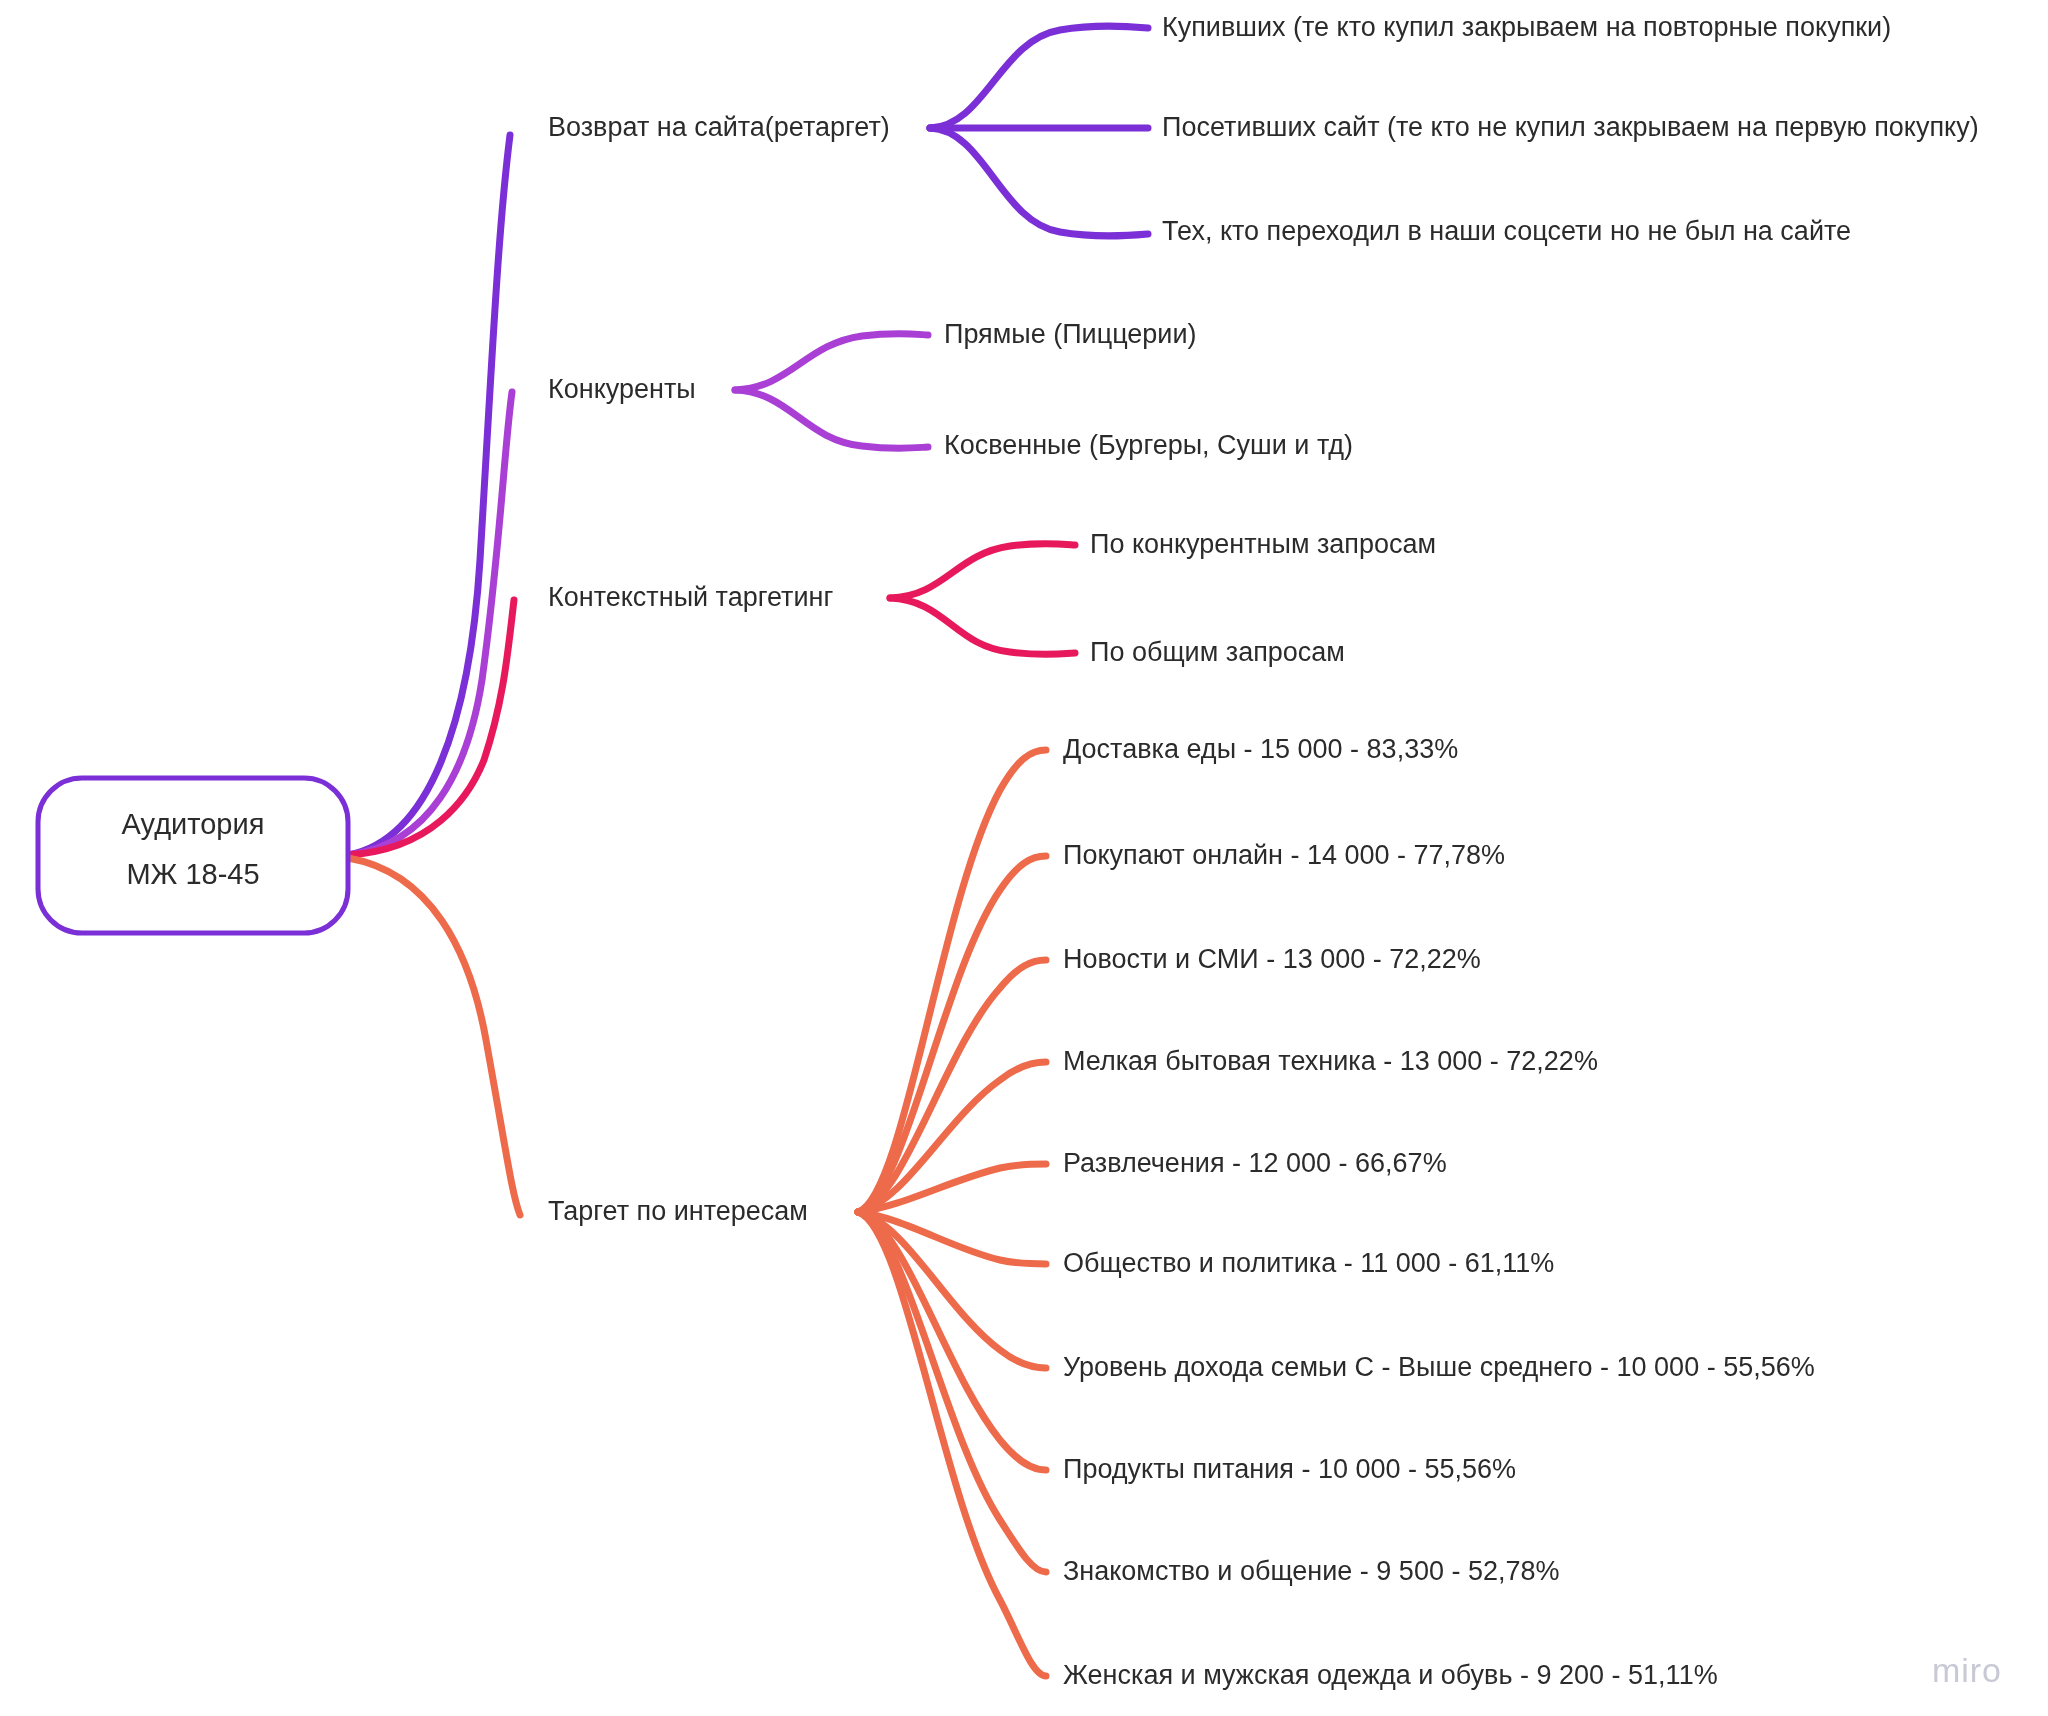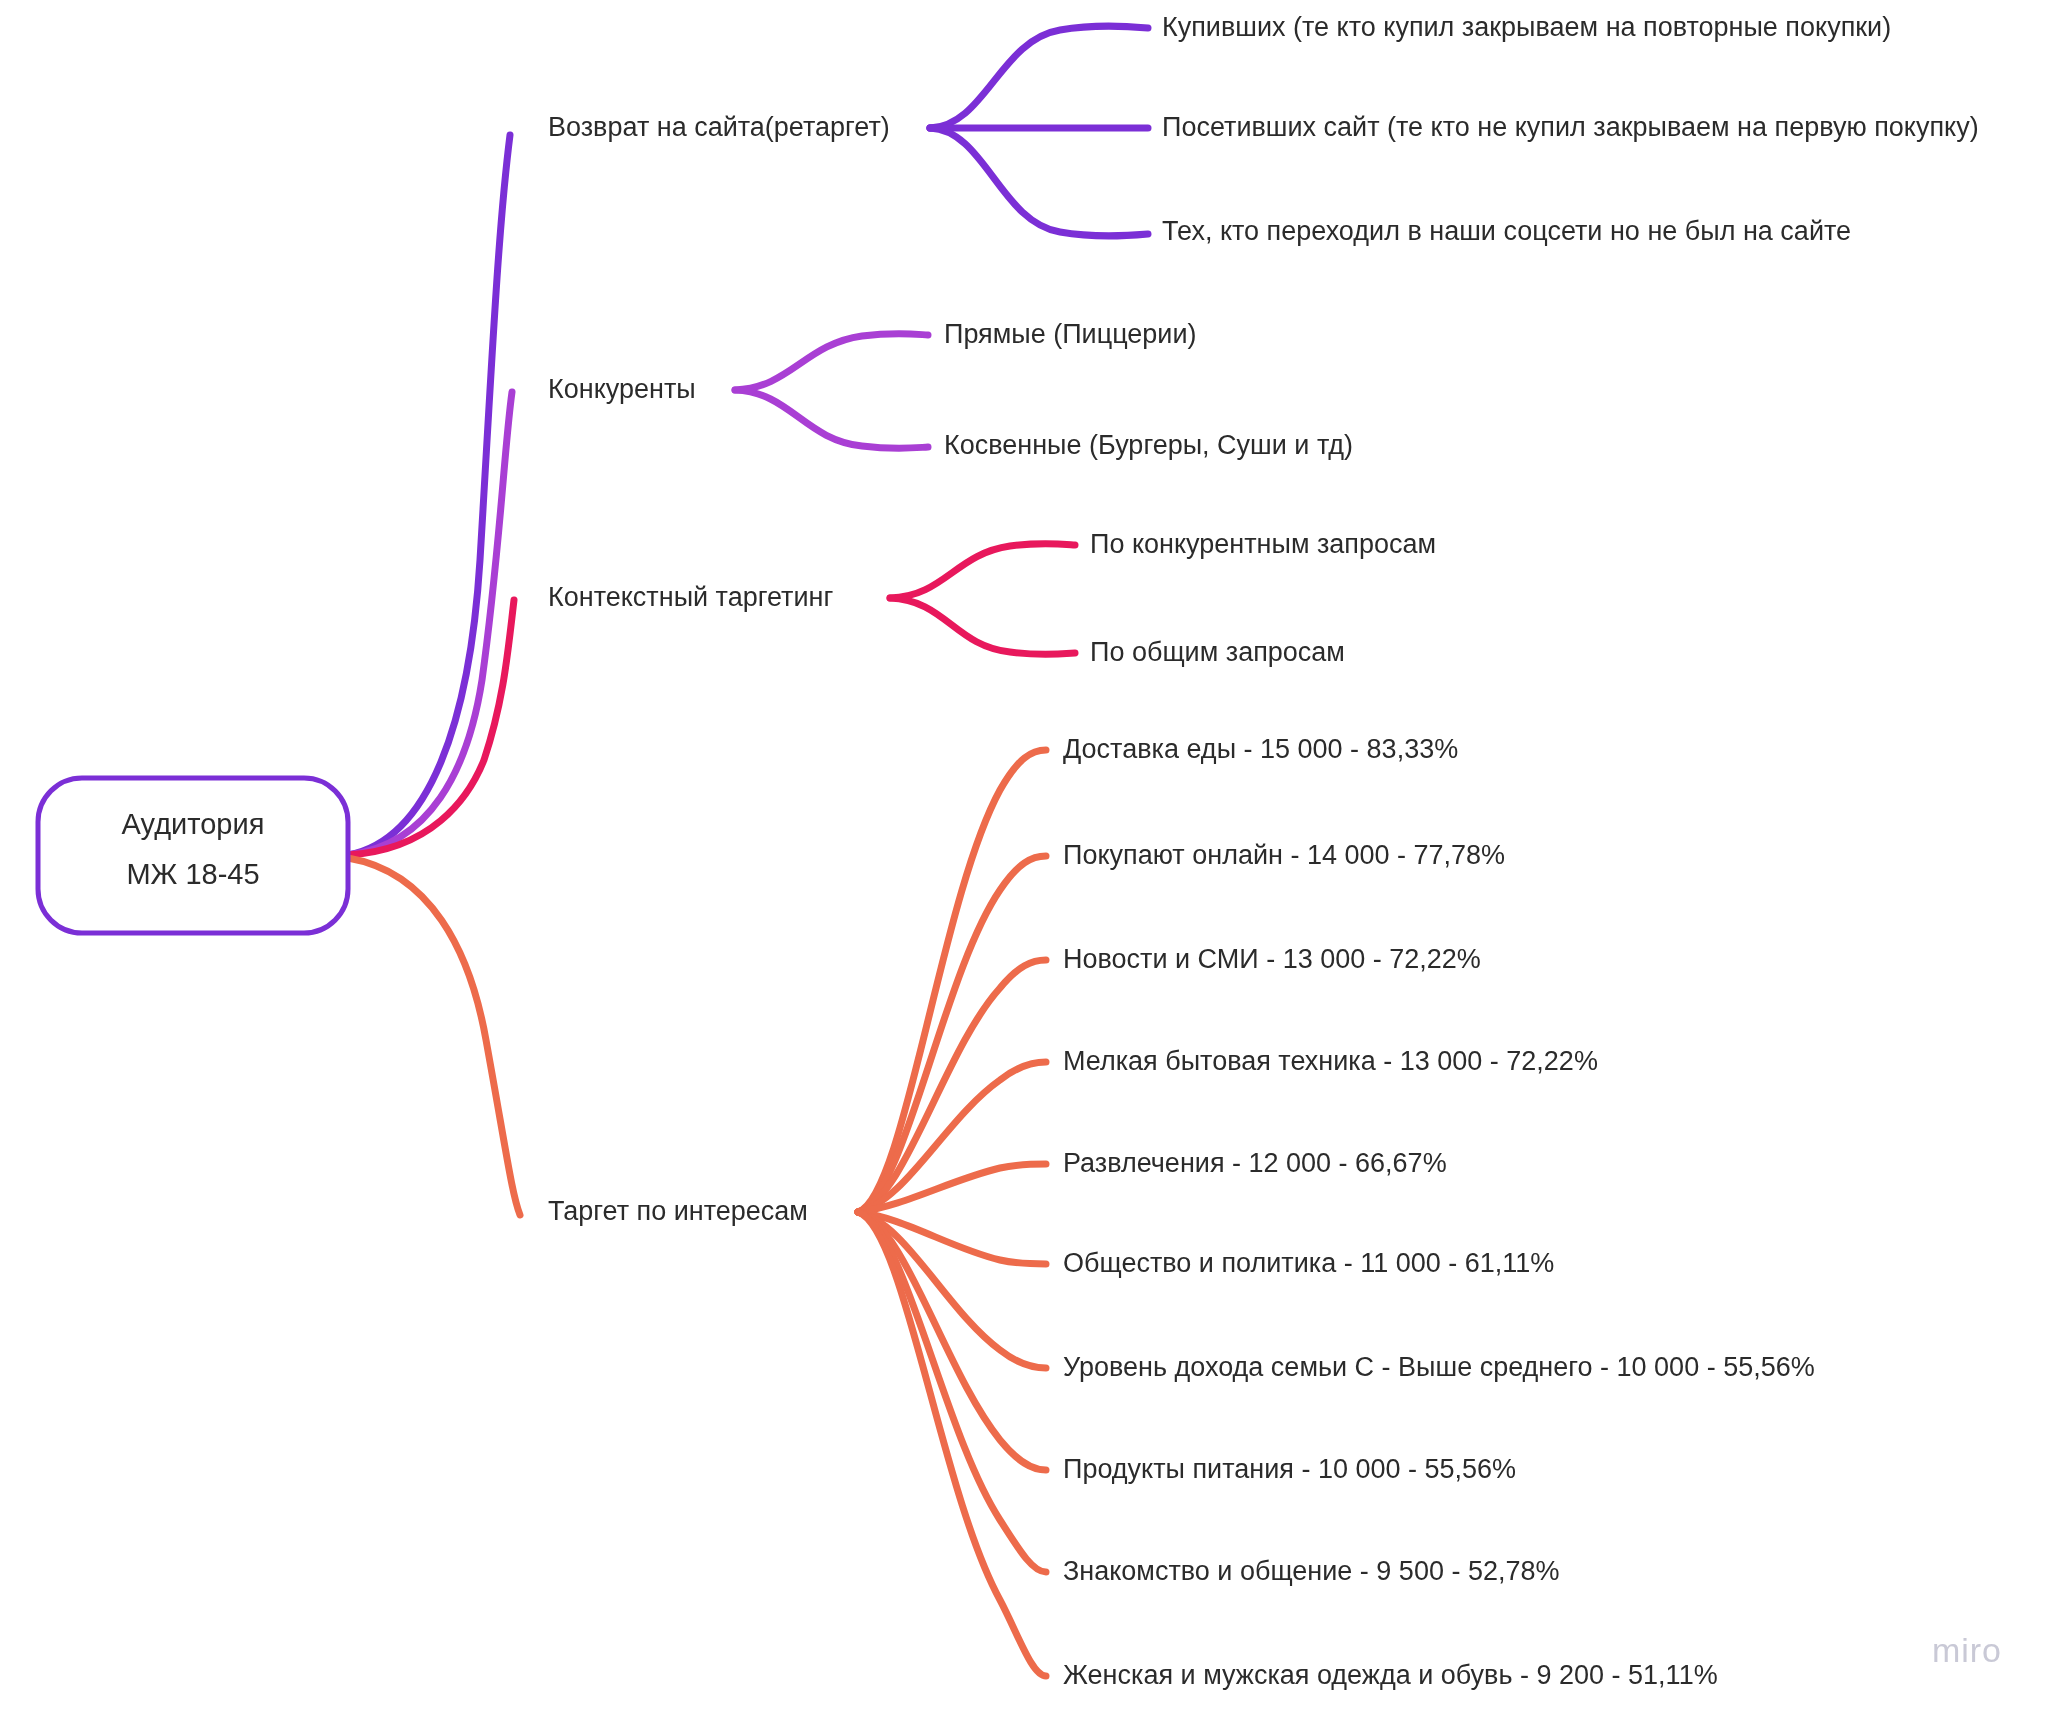--- a/index.html
+++ b/index.html
@@ -42,21 +42,21 @@
     text-anchor: middle;
   }
   .root-box {
     fill: #ffffff;
     stroke: #7b2fd6;
     stroke-width: 5;
   }
   .watermark {
     position: absolute;
     right: 46px;
-    bottom: 46px;
+    bottom: 26px;
     font-family: "Liberation Sans", sans-serif;
     font-size: 34px;
     letter-spacing: 1px;
     color: #c9c9d6;
     user-select: none;
   }
 </style>
 </head>
 <body>
 

